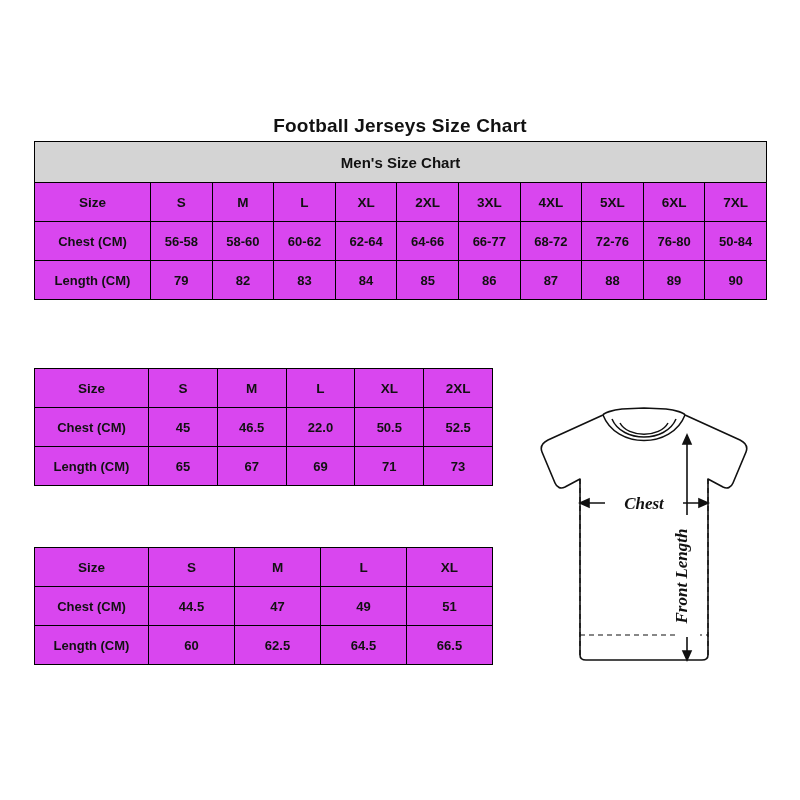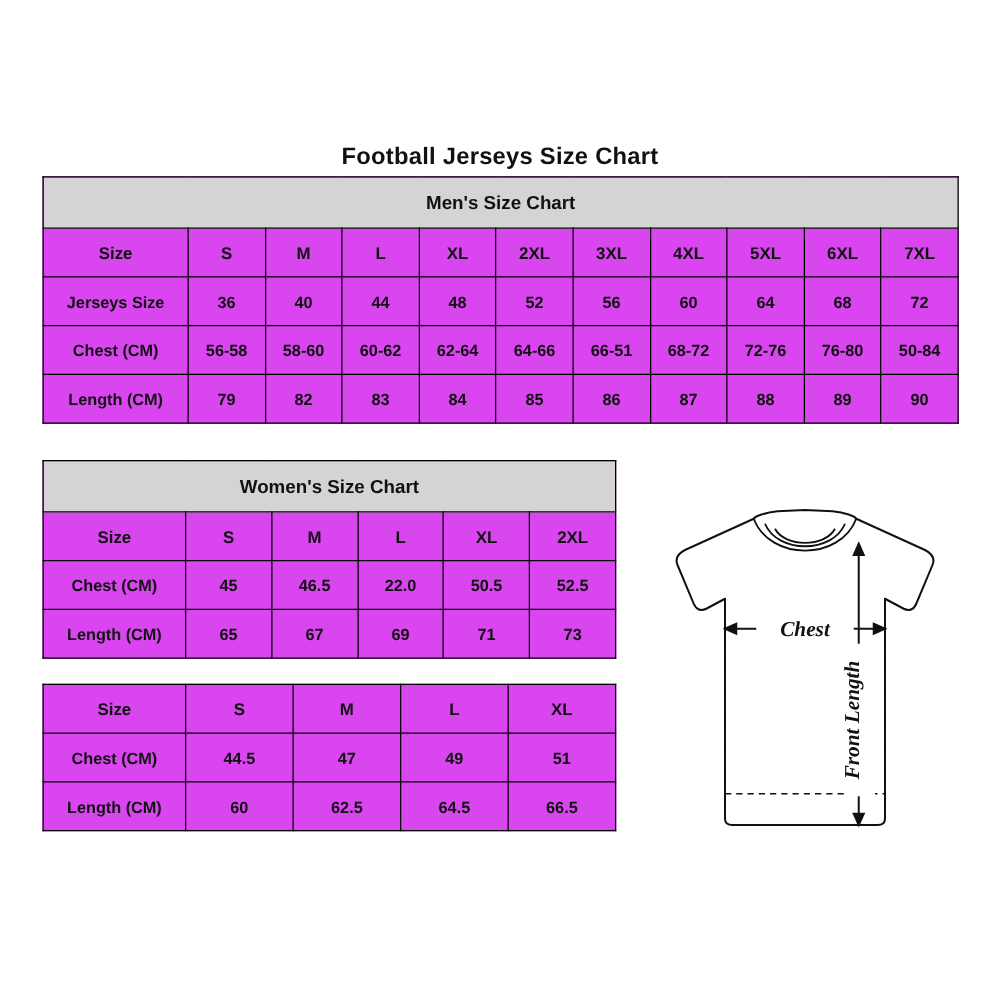--- a/index.html
+++ b/index.html
@@ -150,40 +150,27 @@
           <td>L</td>
           <td>XL</td>
           <td>2XL</td>
           <td>3XL</td>
           <td>4XL</td>
           <td>5XL</td>
           <td>6XL</td>
           <td>7XL</td>
         </tr>
         <tr>
-          <td class="label-cell">Jerseys Size</td>
-          <td>36</td>
-          <td>40</td>
-          <td>44</td>
-          <td>48</td>
-          <td>52</td>
-          <td>56</td>
-          <td>60</td>
-          <td>64</td>
-          <td>68</td>
-          <td>72</td>
-        </tr>
-        <tr>
           <td class="label-cell">Chest (CM)</td>
           <td>56-58</td>
           <td>58-60</td>
           <td>60-62</td>
           <td>62-64</td>
           <td>64-66</td>
-          <td>66-51</td>
+          <td>66-77</td>
           <td>68-72</td>
           <td>72-76</td>
           <td>76-80</td>
           <td>50-84</td>
         </tr>
         <tr>
           <td class="label-cell">Length (CM)</td>
           <td>79</td>
           <td>82</td>
           <td>83</td>
@@ -203,23 +190,20 @@
     <table class="size-table">
       <colgroup>
         <col class="lbl">
           <col class="val">
           <col class="val">
           <col class="val">
           <col class="val">
           <col class="val">
       </colgroup>
       <tbody>
-        <tr>
-          <td class="caption-cell" colspan="6">Women's Size Chart</td>
-        </tr>
         <tr class="header-row">
           <td class="label-cell">Size</td>
           <td>S</td>
           <td>M</td>
           <td>L</td>
           <td>XL</td>
           <td>2XL</td>
         </tr>
         <tr>
           <td class="label-cell">Chest (CM)</td>

